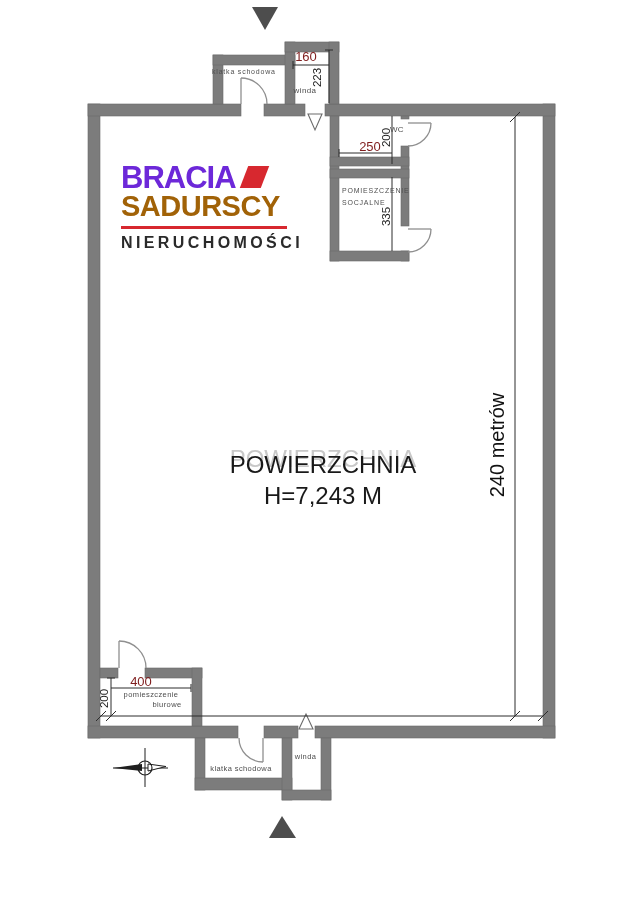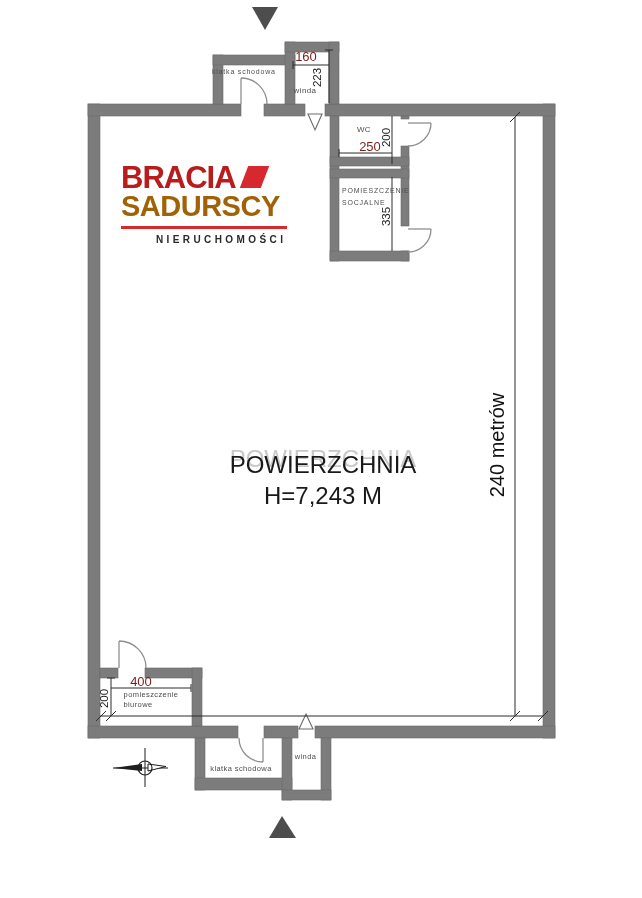--- a/index.html
+++ b/index.html
@@ -12,25 +12,25 @@
   .ctr{text-align:center;}
   .rot{transform:rotate(-90deg);transform-origin:center center;}
   .rm{font-size:7.5px;letter-spacing:0.4px;color:#4d4d4d;}
   .rm-sm{font-size:7px;letter-spacing:0.8px;color:#4f4f4f;}
   .dim-sm{font-size:13px;color:#7f1d1d;}
   .dim-sm2{font-size:11.5px;color:#1f1f1f;}
   .dim-lg{font-size:20px;color:#111111;}
   
   .logo{position:absolute;left:121px;top:162px;width:166px;}
   .logo-row1{display:flex;align-items:flex-start;}
-  .brand-l1{font-size:31px;font-weight:700;letter-spacing:-1px;line-height:31px;color:#b91c1c;}
+  .brand-l1{font-size:31px;font-weight:700;letter-spacing:-1px;line-height:31px;color:#6d28d9;}
   .red-par{width:21px;height:22px;background:#d7282f;transform:skewX(-21deg);margin:4px 0 0 8px;}
   .brand-l2{font-size:29px;font-weight:700;letter-spacing:-0.5px;line-height:28px;color:#a16207;margin-top:-1px;}
   .red-rule{height:3px;background:#d7282f;margin-top:6px;width:166px;}
-  .brand-sub{font-size:10px;font-weight:700;letter-spacing:3.4px;color:#2a2a2a;margin-top:5px;margin-left:35px;}
+  .brand-sub{font-size:16px;font-weight:700;letter-spacing:3.4px;color:#2a2a2a;margin-top:5px;}
   
   .area{position:absolute;left:173px;top:449px;width:300px;text-align:center;
         font-size:24px;line-height:31px;color:#191919;}
   .ghost-wrap{position:relative;}
   .ghost{position:absolute;left:0;top:0;width:100%;color:#c8c8c8;transform:translateY(-6px);z-index:0;}
   .main-line{position:relative;z-index:1;}
 </style>
 </head>
 <body>
 
@@ -159,30 +159,30 @@
   </div>
 
   <div class="lbl dim-lg ctr rot" style="left:437px;top:434px;width:120px;height:22px;">240 metrów</div>
 
   <div class="lbl rm-sm ctr" style="left:212px;top:68px;width:54px;">klatka schodowa</div>
 
   <div class="lbl dim-sm ctr" style="left:288px;top:49px;width:36px;">160</div>
   <div class="lbl dim-sm2 ctr rot" style="left:302px;top:71px;width:31px;height:13px;">223</div>
   <div class="lbl rm ctr" style="left:287px;top:86px;width:36px;font-size:8px;">winda</div>
 
-  <div class="lbl rm ctr" style="left:339px;top:125px;width:50px;font-size:8px;">WC</div>
+  <div class="lbl rm ctr" style="left:339px;top:125px;width:50px;font-size:8px;padding-left:33px;">WC</div>
   <div class="lbl dim-sm ctr" style="left:345px;top:139px;width:50px;">250</div>
   <div class="lbl dim-sm2 ctr rot" style="left:371px;top:131px;width:30px;height:13px;">200</div>
 
   <div class="lbl rm-sm" style="left:342px;top:187px;">POMIESZCZENIE</div>
   <div class="lbl rm-sm" style="left:342px;top:199px;">SOCJALNE</div>
   <div class="lbl dim-sm2 ctr rot" style="left:371px;top:210px;width:30px;height:13px;">335</div>
 
   <div class="lbl dim-sm ctr" style="left:111px;top:674px;width:60px;">400</div>
   <div class="lbl dim-sm2 ctr rot" style="left:89px;top:692px;width:30px;height:13px;">200</div>
   <div class="lbl rm ctr" style="left:111px;top:690px;width:80px;">pomieszczenie</div>
-  <div class="lbl rm ctr" style="left:99px;top:700px;width:78px;">biurowe</div>
+  <div class="lbl rm ctr" style="left:128px;top:700px;width:78px;">biurowe</div>
 
   <div class="lbl rm ctr" style="left:203px;top:764px;width:76px;">klatka schodowa</div>
 
   <div class="lbl rm ctr" style="left:288px;top:752px;width:35px;">winda</div>
 
 </div>
 
 </body></html>

